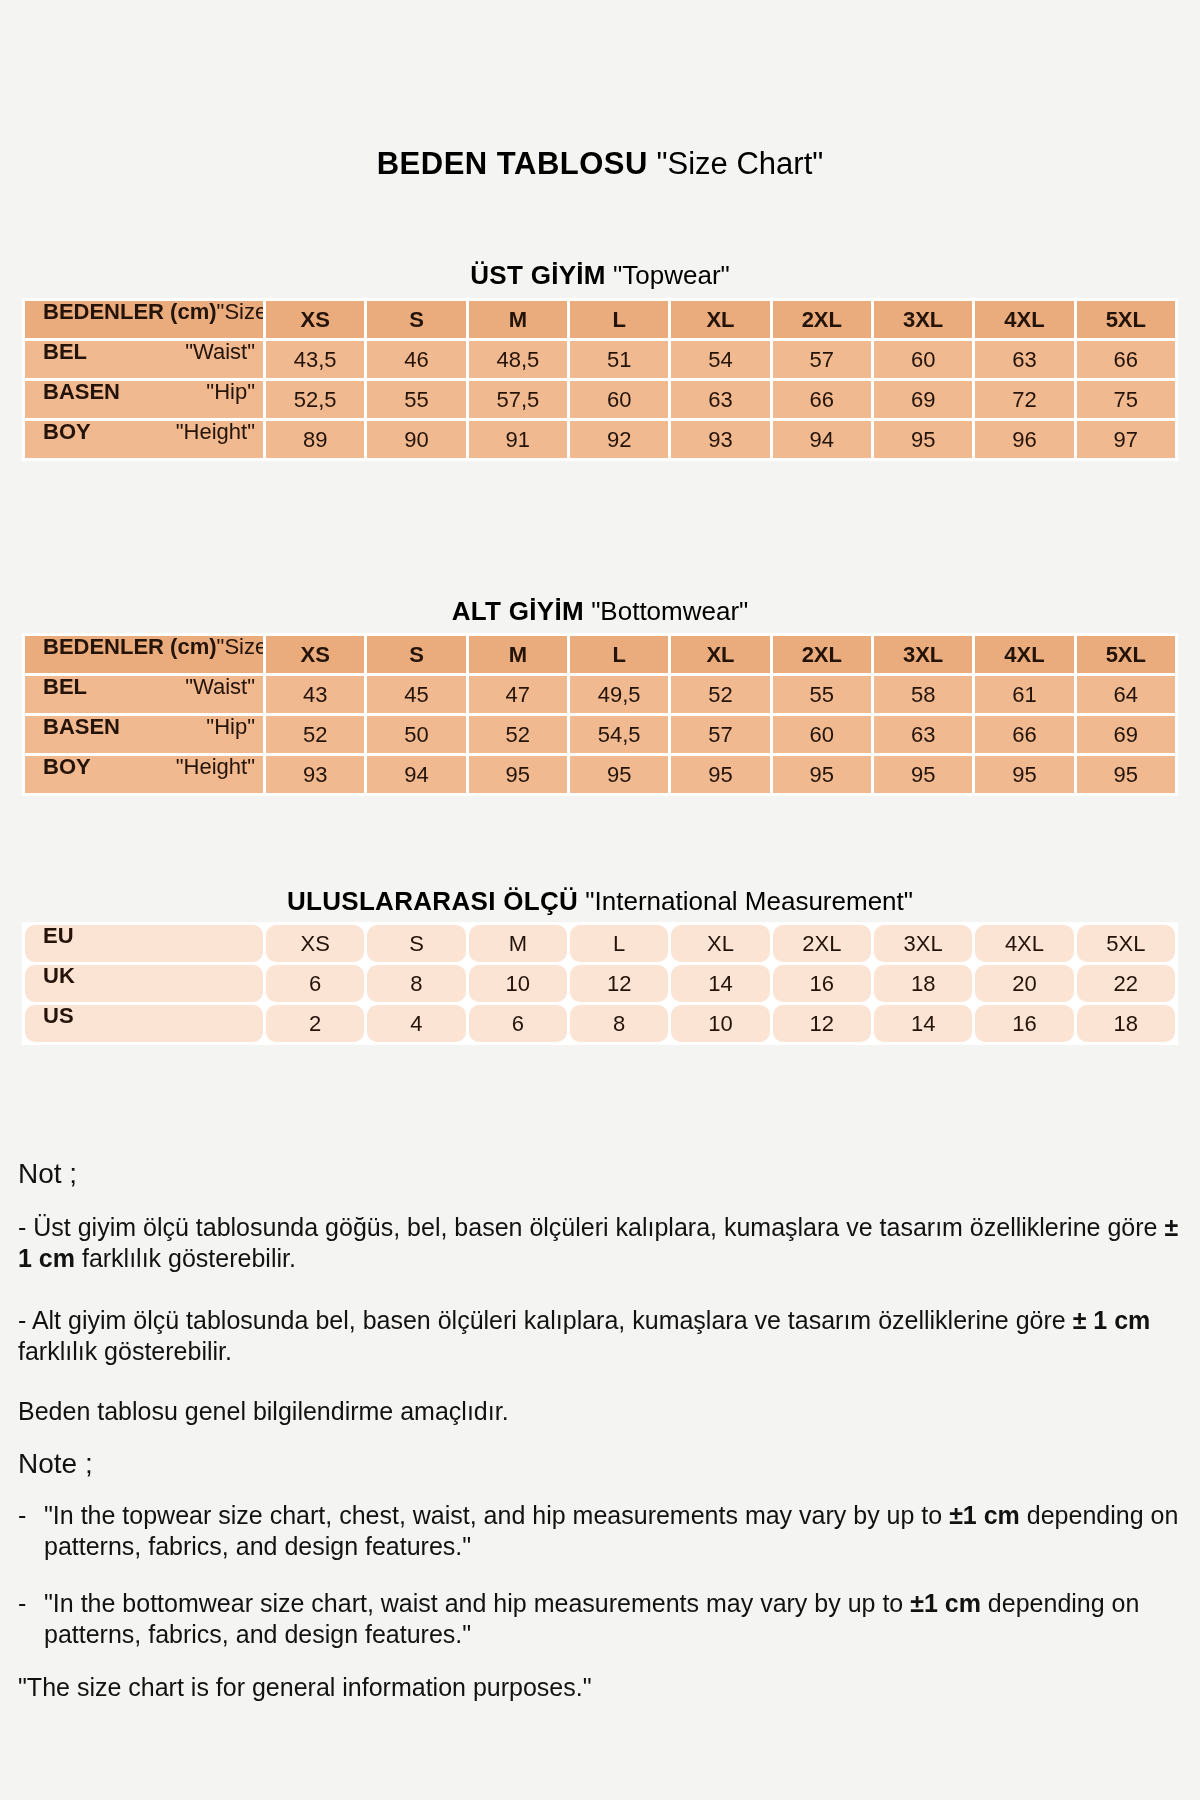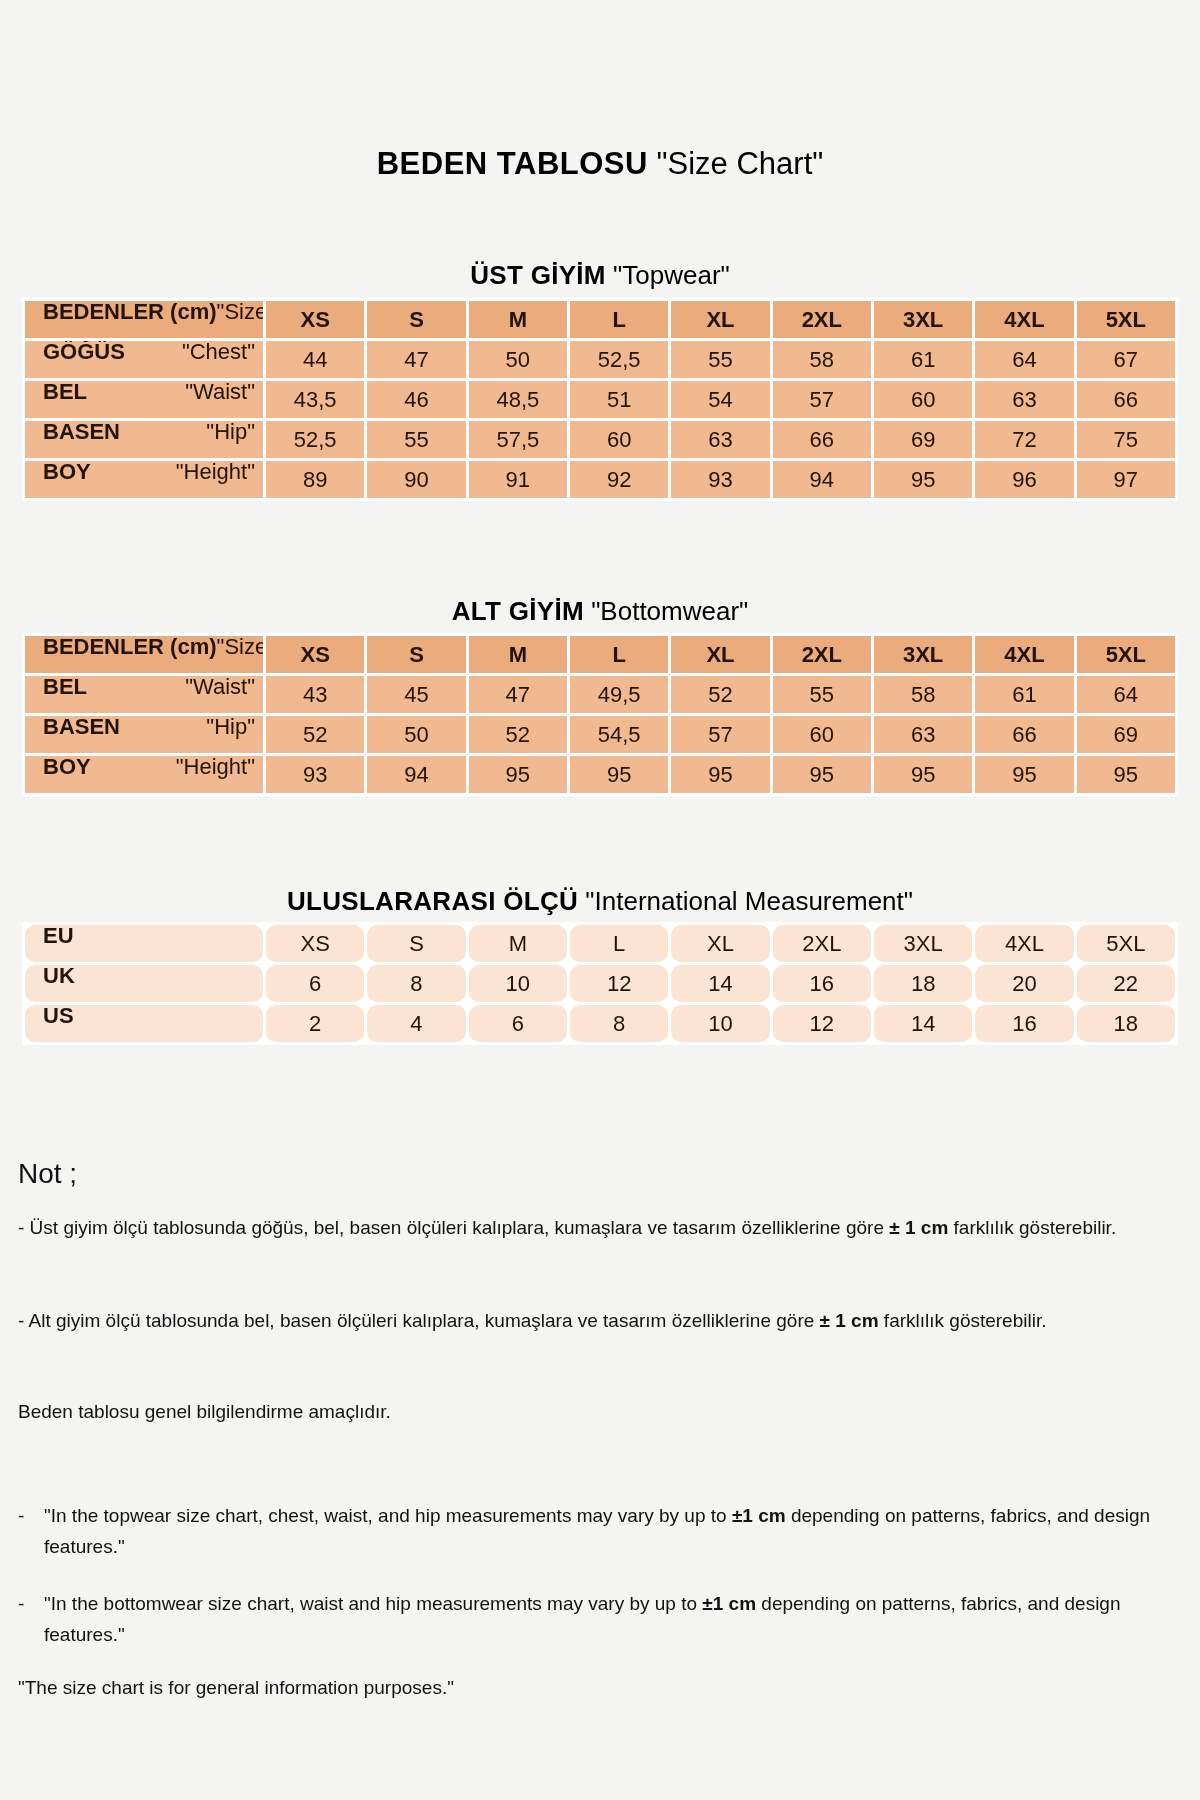--- a/index.html
+++ b/index.html
@@ -62,21 +62,21 @@
     display:flex;justify-content:space-between;align-items:center;
     padding:0 8px 16px 18px;height:37px;
   }
   table.size-table .lbl-tr{font-weight:bold;}
   table.size-table .lbl-en{font-weight:normal;}
   table#international-table td{background:var(--intl-bg);font-weight:normal;border-radius:10px;}
   table#international-table .lbl-tr{font-weight:bold;}
 
   .note{
     position:absolute;left:18px;width:1166px;
-    font-size:19px;line-height:31px;color:var(--note-text);
+    font-size:25px;line-height:31px;color:var(--note-text);
   }
   .note-header{font-weight:normal;font-size:28px;}
   .note .seg-bold{font-weight:bold;}
   #note-tr-header{top:1158px;}
   #note-tr-1{top:1212px;}
   #note-tr-2{top:1305px;}
   #note-tr-footer{top:1396px;}
   #note-en-header{top:1448px;}
   #note-en-1{top:1500px;}
   #note-en-2{top:1588px;}
@@ -127,37 +127,20 @@
           <td class="bold">L</td>
           <td class="bold">XL</td>
           <td class="bold">2XL</td>
           <td class="bold">3XL</td>
           <td class="bold">4XL</td>
           <td class="bold">5XL</td>
         </tr>
         <tr>
           <td class="label-cell">
             <div class="inner">
-              <span class="lbl-tr">GÖĞÜS</span>
-              <span class="lbl-en">"Chest"</span>
-            </div>
-          </td>
-          <td>44</td>
-          <td>47</td>
-          <td>50</td>
-          <td>52,5</td>
-          <td>55</td>
-          <td>58</td>
-          <td>61</td>
-          <td>64</td>
-          <td>67</td>
-        </tr>
-        <tr>
-          <td class="label-cell">
-            <div class="inner">
               <span class="lbl-tr">BEL</span>
               <span class="lbl-en">"Waist"</span>
             </div>
           </td>
           <td>43,5</td>
           <td>46</td>
           <td>48,5</td>
           <td>51</td>
           <td>54</td>
           <td>57</td>
@@ -367,20 +350,21 @@
   <div class="note" id="note-tr-1">
     <span>- Üst giyim ölçü tablosunda göğüs, bel, basen ölçüleri kalıplara, kumaşlara ve tasarım özelliklerine göre </span><span class="seg-bold">± 1 cm</span><span> farklılık gösterebilir.</span>
   </div>
 
   <div class="note" id="note-tr-2">
     <span>- Alt giyim ölçü tablosunda bel, basen ölçüleri kalıplara, kumaşlara ve tasarım özelliklerine göre </span><span class="seg-bold">± 1 cm</span><span> farklılık gösterebilir.</span>
   </div>
 
   <div class="note" id="note-tr-footer">Beden tablosu genel bilgilendirme amaçlıdır.</div>
 
+  <div class="note note-header" id="note-en-header">Note ;</div>
 
   <div class="note bulleted" id="note-en-1">
     <span class="bullet">-</span>
     <span class="btext"><span>"In the topwear size chart, chest, waist, and hip measurements may vary by up to </span><span class="seg-bold">±1 cm</span><span> depending on patterns, fabrics, and design features."</span></span>
   </div>
 
   <div class="note bulleted" id="note-en-2">
     <span class="bullet">-</span>
     <span class="btext"><span>"In the bottomwear size chart, waist and hip measurements may vary by up to </span><span class="seg-bold">±1 cm</span><span> depending on patterns, fabrics, and design features."</span></span>
   </div>

